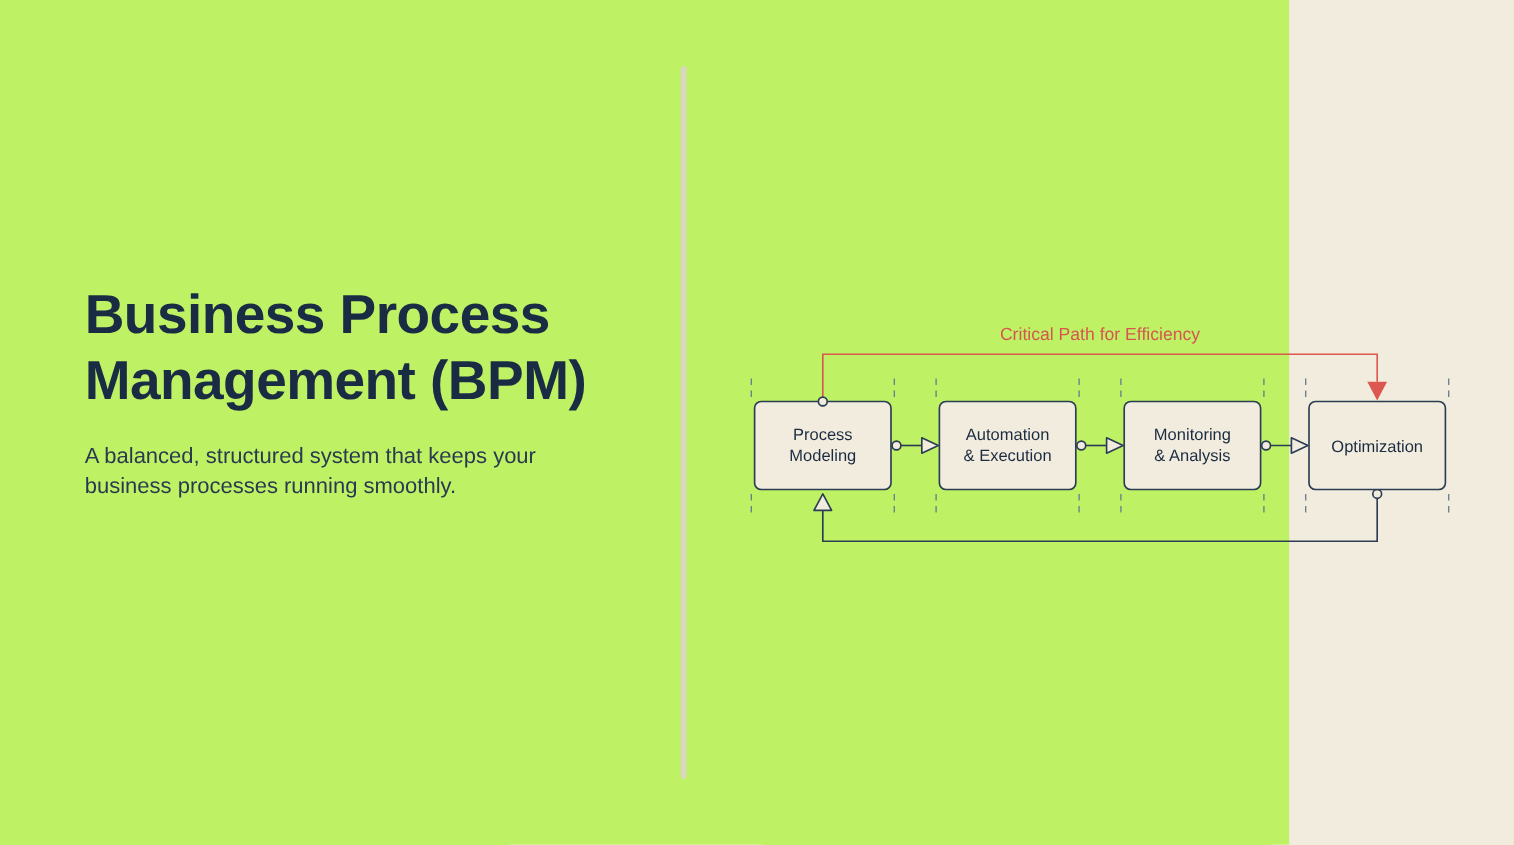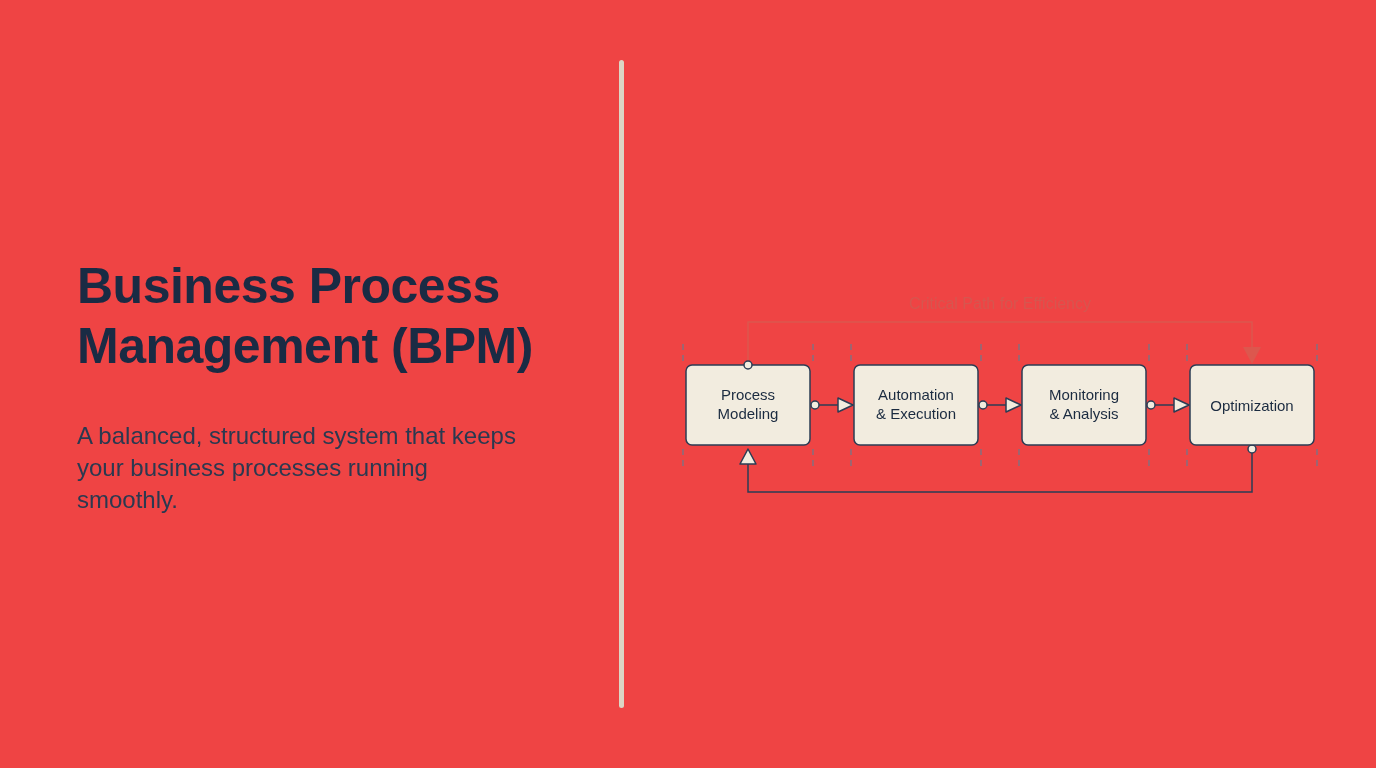--- a/index.html
+++ b/index.html
@@ -4,39 +4,39 @@
 <style>
   * { margin: 0; padding: 0; box-sizing: border-box; }
   html, body {
     width: 1376px; height: 768px;
     font-family: "Liberation Sans", sans-serif;
     background: #f2ecdf;
     overflow: hidden;
   }
   .slide {
     position: relative;
-    width: 1376px; height: 768px;
-    background: #ef4444;
+    width: 1172px; height: 768px;
+    background: #bef264;
   }
   .left-panel {
     position: absolute;
     left: 77px; top: 256px;
     width: 520px;
   }
   .page-title {
     font-size: 50px;
     font-weight: 700;
     line-height: 1.2;
     color: #1a2b44;
     max-width: 505px;
     letter-spacing: -0.5px;
   }
   .page-subtitle {
-    margin-top: 44px;
-    font-size: 24px;
+    margin-top: 26px;
+    font-size: 20px;
     font-weight: 400;
     line-height: 1.33;
     color: #2a3950;
     max-width: 440px;
   }
   .divider {
     position: absolute;
     left: 619px; top: 60px;
     width: 5px; height: 648px;
     background: #dcd5c4;

